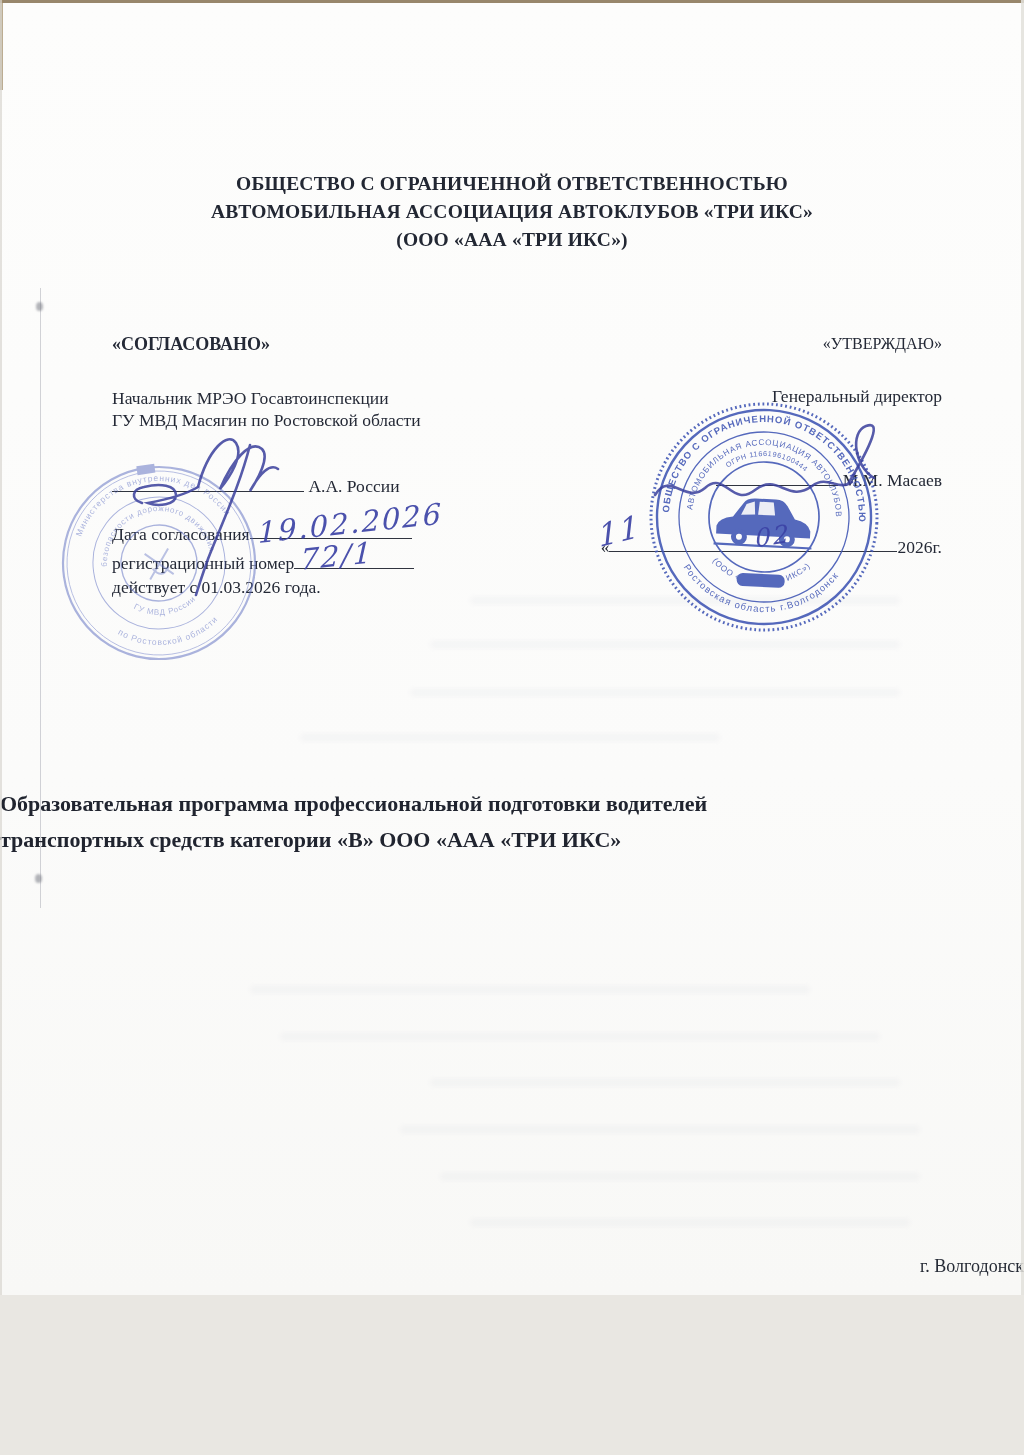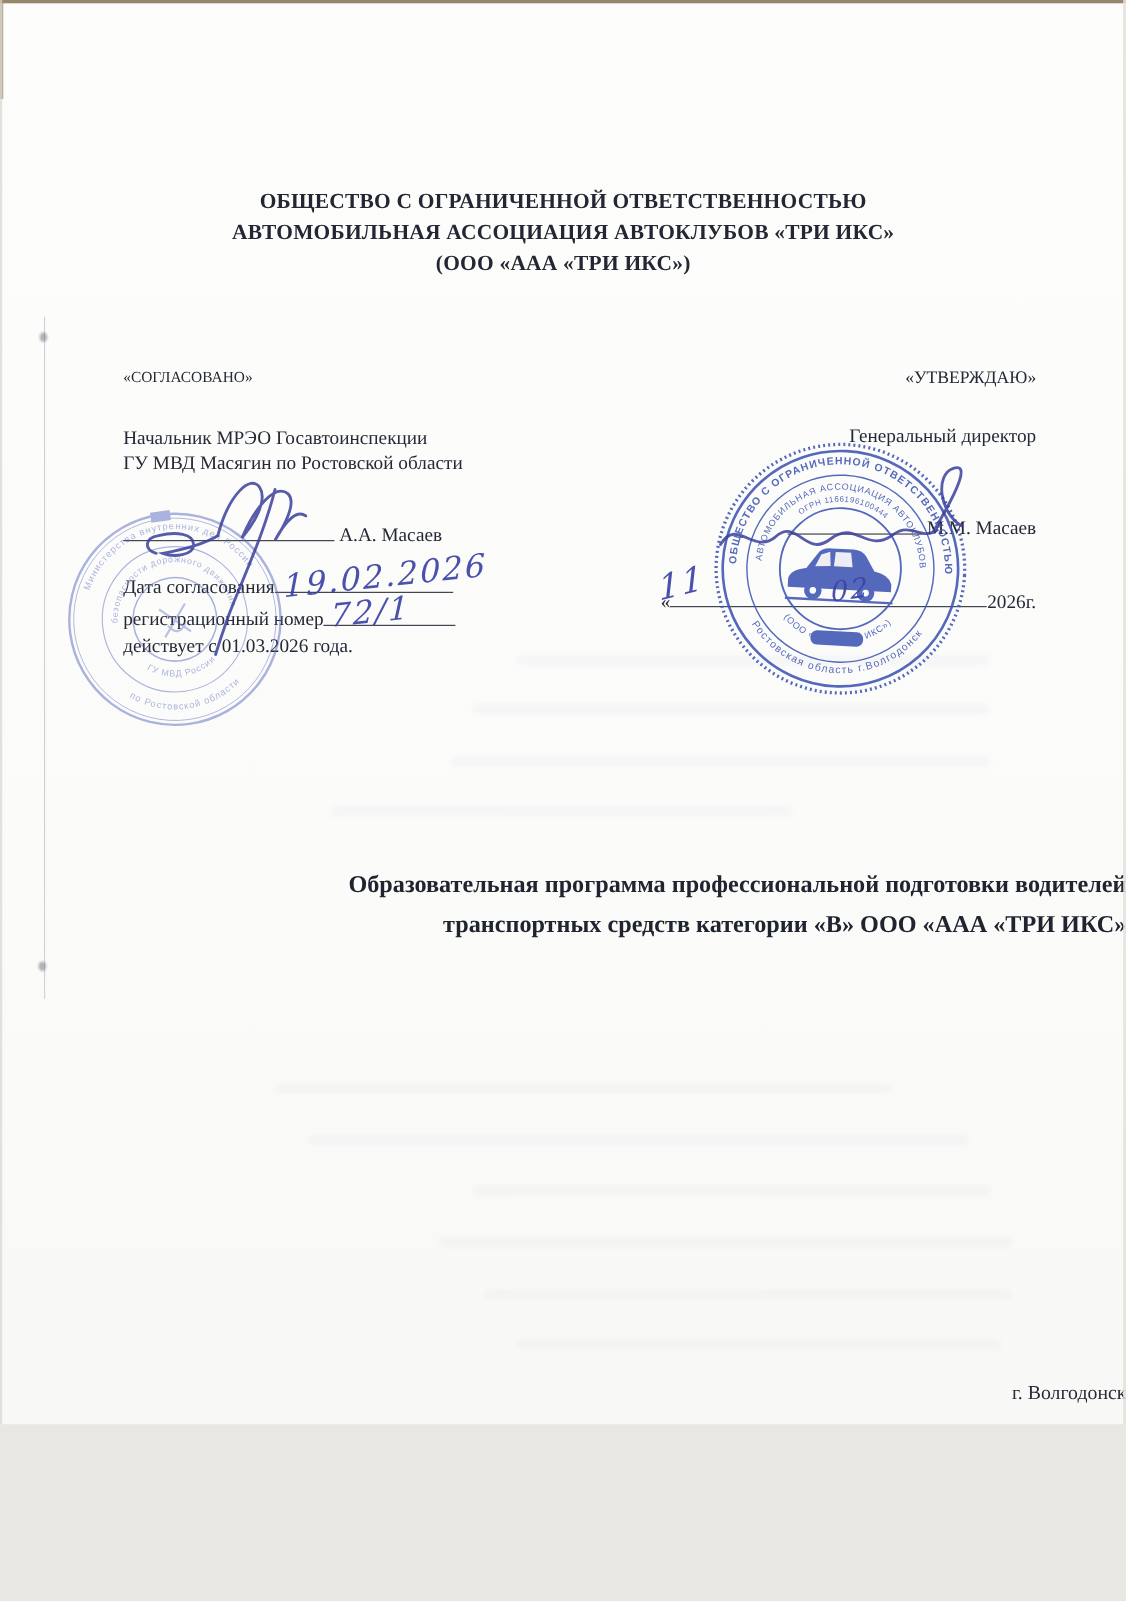--- a/index.html
+++ b/index.html
@@ -20,21 +20,21 @@
   
   .bleed{position:absolute;height:9px;background:#979db0;opacity:.055;filter:blur(2px);border-radius:4px;}
   
   .org-header{left:0;top:170px;width:1024px;text-align:center;font-weight:bold;
     font-size:19.5px;line-height:28px;letter-spacing:.2px;color:#222733;}
   .block{font-size:17.5px;line-height:22px;color:#242936;}
   #agreed{left:112px;top:333px;width:430px;text-align:left;}
   #approved{left:540px;top:333px;width:402px;text-align:right;}
   .fill-line{display:inline-block;border-bottom:1.4px solid #30343f;vertical-align:baseline;height:1em;}
   .sig-row{white-space:nowrap;}
-  .doc-title{left:0;top:786px;width:1024px;text-align:right;font-weight:bold;
+  .doc-title{left:0;top:786px;width:1024px;text-align:left;font-weight:bold;
     font-size:22px;line-height:36px;color:#20242f;}
   .footer-city{left:0;top:1256px;width:1024px;text-align:right;font-size:18px;}
   .footer-year{left:0;top:1299px;width:1024px;text-align:right;font-size:18px;}
   
   .hand{position:absolute;font-family:"DejaVu Serif",serif;font-style:italic;
     color:#3c43a6;opacity:.92;letter-spacing:2px;white-space:nowrap;transform-origin:left bottom;}
   .hand-date{left:258px;top:516px;font-size:29px;transform:rotate(-6deg) skewX(-6deg);}
   .hand-reg{left:300px;top:543px;font-size:29px;transform:rotate(-6deg) skewX(-8deg);}
   .hand-day{left:600px;top:518px;font-size:31px;transform:rotate(-14deg) skewX(-10deg);}
   .hand-month{left:756px;top:524px;font-size:25px;transform:rotate(-8deg) skewX(-6deg);z-index:6;}
@@ -68,26 +68,26 @@
   <div class="abs crease-dot z1" style="left:36px;top:302px;"></div>
   <div class="abs crease-dot z1" style="left:35px;top:874px;"></div>
 
   <div class="abs org-header z2">
     <div>ОБЩЕСТВО С ОГРАНИЧЕННОЙ ОТВЕТСТВЕННОСТЬЮ</div>
     <div>АВТОМОБИЛЬНАЯ АССОЦИАЦИЯ АВТОКЛУБОВ «ТРИ ИКС»</div>
     <div>(ООО «ААА «ТРИ ИКС»)</div>
   </div>
 
   <div class="abs block z2" id="agreed">
-    <div style="font-size:14px;">«СОГЛАСОВАНО»</div>
+    <div style="font-size:18px;font-weight:bold;">«СОГЛАСОВАНО»</div>
     <div style="margin-top:32px;">Начальник МРЭО Госавтоинспекции</div>
     <div>ГУ МВД Масягин  по Ростовской области</div>
     <div class="sig-row" style="margin-top:42px;">
       <span class="fill-line" style="width:192px;"></span>
-      <span>А.А. Масаев</span>
+      <span>А.А. России</span>
     </div>
     <div class="sig-row" style="margin-top:24px;">
       <span>Дата согласования</span><span class="fill-line" style="width:162px;"></span>
     </div>
     <div class="sig-row" style="margin-top:6px;">
       <span>регистрационный номер</span><span class="fill-line" style="width:120px;"></span>
     </div>
     <div style="margin-top:2px;">действует с 01.03.2026 года.</div>
   </div>
 

